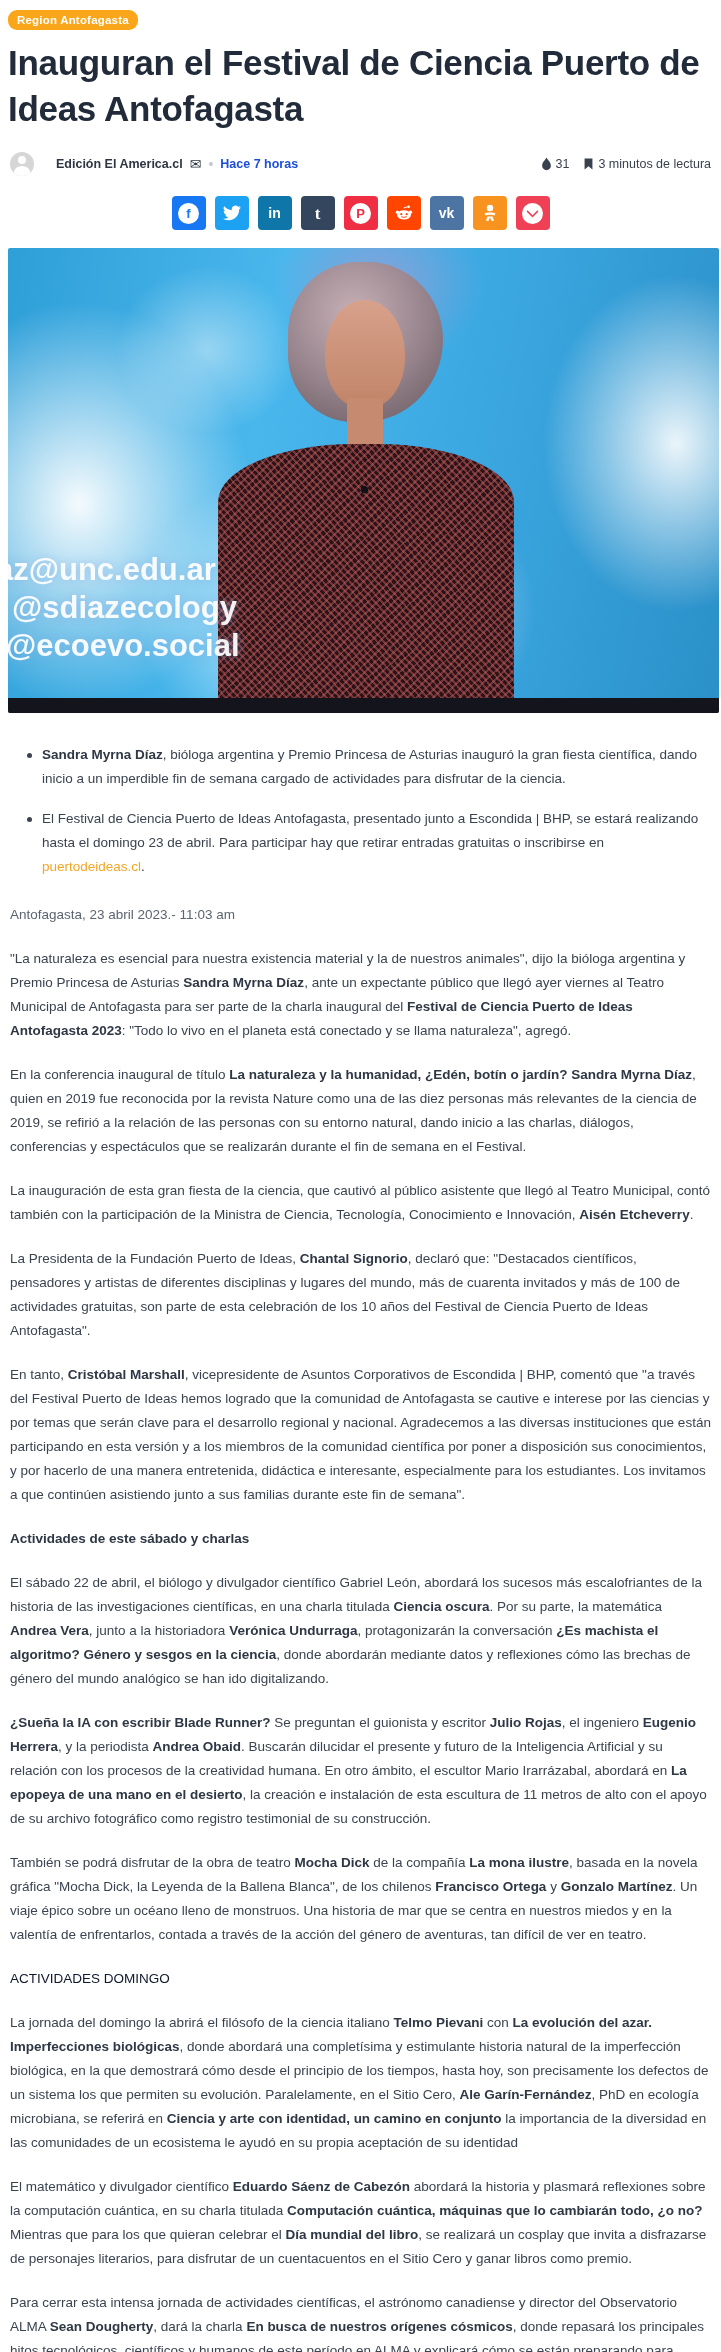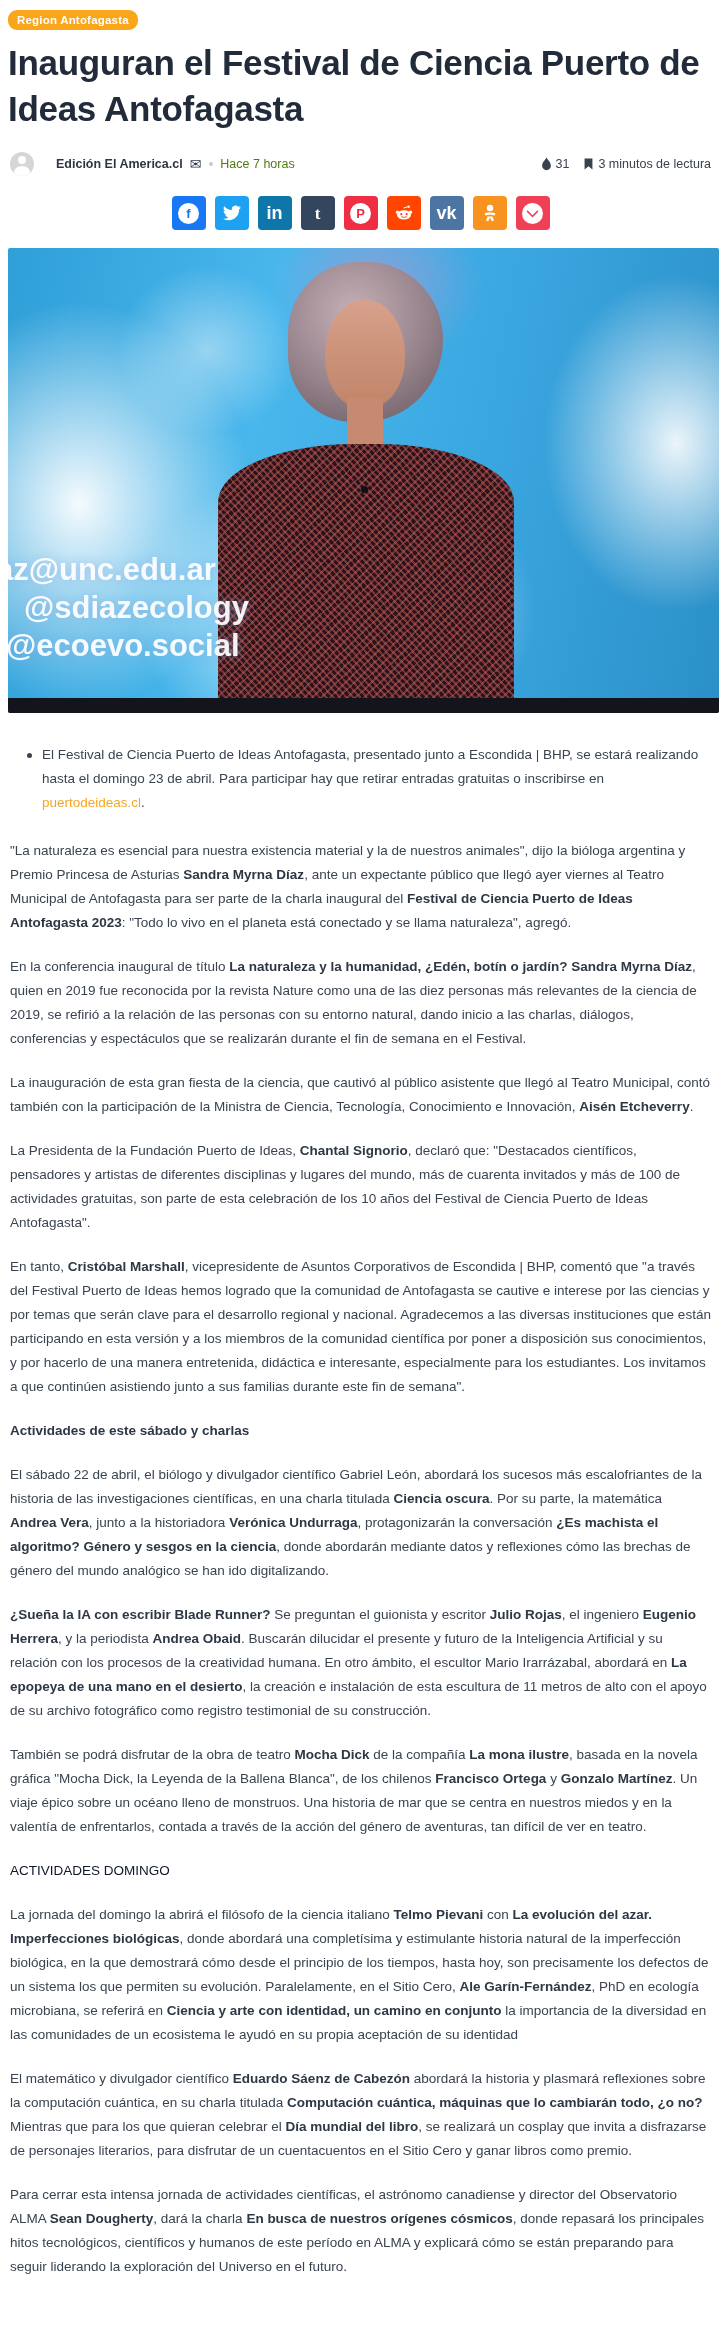--- a/index.html
+++ b/index.html
@@ -14,32 +14,32 @@
   h1.title{font-size:35px;line-height:1.32;font-weight:700;color:#222B3A;margin:10px 0 20px;letter-spacing:-.3px;}
 
   
   .byline{display:flex;align-items:center;gap:7px;font-size:12.5px;margin:0 2px 20px;}
   .avatar{width:24px;height:24px;border-radius:50%;background:#d6d6d6;position:relative;overflow:hidden;flex:0 0 auto;}
   .avatar::before{content:'';position:absolute;top:4px;left:8px;width:8px;height:8px;border-radius:50%;background:#fff;}
   .avatar::after{content:'';position:absolute;top:14px;left:4px;width:16px;height:12px;border-radius:50% 50% 0 0;background:#fff;}
   .author{color:#2e3642;font-weight:700;text-decoration:none;padding-left:15px;}
   .mail{font-size:14px;color:#2e3642;line-height:1;}
   .sep-dot{color:#c3c9d2;font-size:14px;}
-  .time-ago{color:#4d7c0f;}
+  .time-ago{color:#1d4ed8;font-weight:bold;}
   .meta-right{margin-left:auto;display:flex;align-items:center;gap:14px;font-size:12.5px;color:#39414d;}
   .meta-item{display:flex;align-items:center;gap:4px;}
   .meta-item svg{display:block;fill:#39414d;}
 
   
   .share-row{display:flex;justify-content:center;gap:9px;margin:0 0 18px;}
   .share-btn{width:34px;height:34px;border-radius:4px;border:none;cursor:pointer;display:flex;
              align-items:center;justify-content:center;color:#fff;padding:0;}
   .circle-glyph{width:21px;height:21px;border-radius:50%;background:#fff;display:flex;align-items:center;
                 justify-content:center;font-weight:700;font-size:13px;line-height:1;}
-  .glyph-txt{font-weight:700;font-size:18px;color:#fff;line-height:1;}
+  .glyph-txt{font-weight:700;font-size:14px;color:#fff;line-height:1;}
   .glyph-serif{font-family:"Liberation Serif",serif;font-weight:700;font-size:17px;color:#fff;line-height:1;}
   .chev{width:7px;height:7px;border-left:2.5px solid #EF4056;border-bottom:2.5px solid #EF4056;
         transform:rotate(-45deg);margin-top:-3px;border-radius:1px;}
 
   
   .hero{position:relative;width:711px;height:465px;margin:0 auto 30px;overflow:hidden;border-radius:2px;
     background:
       radial-gradient(150px 120px at 52% 8%, rgba(196,150,205,.55), rgba(196,150,205,0) 70%),
       radial-gradient(240px 280px at 10% 55%, rgba(255,255,255,.95), rgba(255,255,255,0) 72%),
       radial-gradient(190px 240px at 94% 42%, rgba(255,255,255,.9), rgba(255,255,255,0) 70%),
@@ -55,21 +55,21 @@
   .torso{position:absolute;left:calc(50% - 146px);top:196px;width:296px;height:269px;
          background:
            repeating-linear-gradient(48deg, rgba(231,96,84,.42) 0 2px, rgba(0,0,0,0) 2px 5px),
            repeating-linear-gradient(-44deg, rgba(245,150,160,.28) 0 2px, rgba(0,0,0,0) 2px 6px),
            #2c1319;
          border-radius:46% 46% 0 0 / 58px;}
   .mic{position:absolute;left:calc(50% - 3px);top:238px;width:7px;height:7px;border-radius:50%;background:#101018;}
   .hero-caption{position:absolute;color:rgba(255,255,255,.93);font-weight:700;font-size:31px;line-height:1;
                 text-shadow:0 0 8px rgba(130,170,225,.55);white-space:nowrap;}
   .cap1{left:-12px;top:306px;}
-  .cap2{left:16px;top:344px;}
+  .cap2{left:4px;top:344px;}
   .cap3{left:-2px;top:382px;}
   .stage{position:absolute;left:0;bottom:0;width:100%;height:15px;background:#14141c;}
 
   
   .article{font-size:13.5px;line-height:24px;color:#3a4350;padding:0 2px;}
   ul.bullets{list-style:none;margin:0 0 24px;padding:0 6px 0 32px;}
   ul.bullets li{position:relative;margin-bottom:16px;}
   ul.bullets li::before{content:'';position:absolute;left:-15px;top:10px;width:5px;height:5px;border-radius:50%;background:#3a4350;}
   .article p{margin:0 0 20px;}
   p.dateline{color:#5b6470;}
@@ -166,22 +166,24 @@
     <div class="torso"></div>
     <div class="mic"></div>
     <div class="hero-caption cap1">az@unc.edu.ar</div>
     <div class="hero-caption cap2">@sdiazecology</div>
     <div class="hero-caption cap3">@ecoevo.social</div>
     <div class="stage"></div>
   </div>
 
   <div class="article">
       <ul class="bullets">
+        <li><span class="b">Sandra Myrna Díaz</span><span>, bióloga argentina y Premio Princesa de Asturias inauguró la gran fiesta científica, dando inicio a un imperdible fin de semana cargado de actividades para disfrutar de la ciencia.</span></li>
         <li><span>El Festival de Ciencia Puerto de Ideas Antofagasta, presentado junto a Escondida | BHP, se estará realizando hasta el domingo 23 de abril. Para participar hay que retirar entradas gratuitas o inscribirse en </span><a class="link" href="#">puertodeideas.cl</a><span>.</span></li>
       </ul>
+      <p class="dateline"><span>Antofagasta, 23 abril 2023.- 11:03 am</span></p>
       <p class="paragraph"><span>"La naturaleza es esencial para nuestra existencia material y la de nuestros animales", dijo la bióloga argentina y Premio Princesa de Asturias </span><span class="b">Sandra Myrna Díaz</span><span>, ante un expectante público que llegó ayer viernes al Teatro Municipal de Antofagasta para ser parte de la charla inaugural del </span><span class="b">Festival de Ciencia Puerto de Ideas Antofagasta 2023</span><span>: "Todo lo vivo en el planeta está conectado y se llama naturaleza", agregó.</span></p>
       <p class="paragraph"><span>En la conferencia inaugural de título </span><span class="b">La naturaleza y la humanidad, ¿Edén, botín o jardín? Sandra Myrna Díaz</span><span>, quien en 2019 fue reconocida por la revista Nature como una de las diez personas más relevantes de la ciencia de 2019, se refirió a la relación de las personas con su entorno natural, dando inicio a las charlas, diálogos, conferencias y espectáculos que se realizarán durante el fin de semana en el Festival.</span></p>
       <p class="paragraph"><span>La inauguración de esta gran fiesta de la ciencia, que cautivó al público asistente que llegó al Teatro Municipal, contó también con la participación de la Ministra de  Ciencia, Tecnología, Conocimiento e Innovación, </span><span class="b">Aisén Etcheverry</span><span>.</span></p>
       <p class="paragraph"><span>La Presidenta de la Fundación Puerto de Ideas, </span><span class="b">Chantal Signorio</span><span>, declaró que: "Destacados científicos, pensadores y artistas de diferentes disciplinas y lugares del mundo, más de cuarenta invitados y más de 100 de actividades gratuitas, son parte de esta celebración de los 10 años del Festival de Ciencia Puerto de Ideas Antofagasta".</span></p>
       <p class="paragraph"><span>En tanto, </span><span class="b">Cristóbal Marshall</span><span>, vicepresidente  de Asuntos Corporativos  de  Escondida | BHP, comentó que "a través del Festival Puerto de Ideas hemos logrado que la comunidad de Antofagasta se cautive e interese por las ciencias y por temas que serán clave para el desarrollo regional y nacional. Agradecemos a las diversas instituciones que están participando en esta versión y a los miembros de la comunidad científica por poner a disposición sus conocimientos, y por hacerlo de una manera entretenida, didáctica e interesante, especialmente para los estudiantes. Los invitamos a que continúen asistiendo junto a sus familias durante este fin de semana".</span></p>
       <p class="heading"><span>Actividades de este sábado y charlas</span></p>
       <p class="paragraph"><span>El sábado 22 de abril, el biólogo y divulgador científico Gabriel León, abordará los sucesos más escalofriantes de la historia de las investigaciones científicas, en una charla titulada </span><span class="b">Ciencia oscura</span><span>. Por su parte, la matemática </span><span class="b">Andrea Vera</span><span>, junto a la historiadora </span><span class="b">Verónica Undurraga</span><span>, protagonizarán la conversación </span><span class="b">¿Es machista el algoritmo? Género y sesgos en la ciencia</span><span>, donde abordarán mediante datos y reflexiones cómo las brechas de género del mundo analógico se han ido digitalizando.</span></p>
       <p class="paragraph"><span class="b">¿Sueña la IA con escribir Blade Runner?</span><span> Se preguntan el guionista y escritor </span><span class="b">Julio Rojas</span><span>, el ingeniero </span><span class="b">Eugenio Herrera</span><span>, y la periodista </span><span class="b">Andrea Obaid</span><span>. Buscarán dilucidar el presente y futuro de la Inteligencia Artificial y su relación con los procesos de la creatividad humana. En otro ámbito, el escultor Mario Irarrázabal, abordará en </span><span class="b">La epopeya de una mano en el desierto</span><span>, la creación e instalación de esta escultura de 11 metros de alto con el apoyo de su archivo fotográfico como registro testimonial de su construcción.</span></p>
       <p class="paragraph"><span>También se podrá disfrutar de la obra de teatro </span><span class="b">Mocha Dick</span><span> de la compañía </span><span class="b">La mona ilustre</span><span>, basada en la novela gráfica "Mocha Dick, la Leyenda de la Ballena Blanca", de los chilenos </span><span class="b">Francisco Ortega</span><span> y </span><span class="b">Gonzalo Martínez</span><span>. Un viaje épico sobre un océano lleno de monstruos. Una historia de mar que se centra en nuestros miedos y en la valentía de enfrentarlos, contada a través de la acción del género de aventuras, tan difícil de ver en teatro.</span></p>
       <p class="heading-caps"><span>ACTIVIDADES DOMINGO</span></p>

